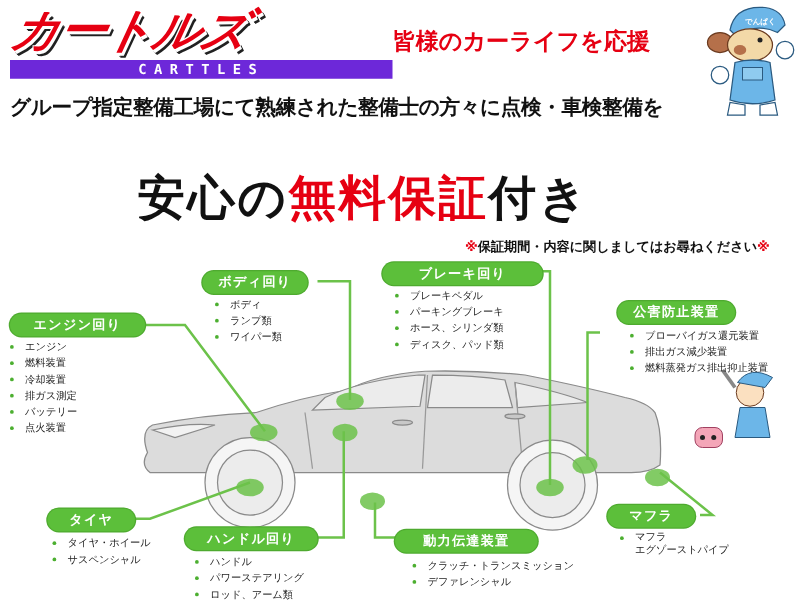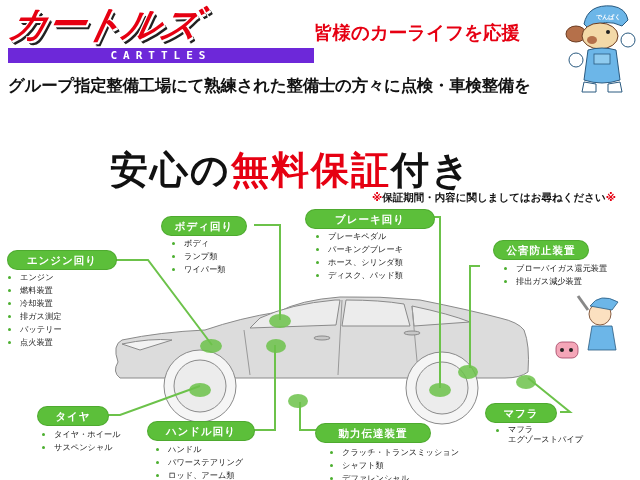--- a/index.html
+++ b/index.html
@@ -28,21 +28,21 @@
     .tagline {
       left: 314px; top: 20px; font-weight: bold; font-size: 18.5px; color: #e60012;
       letter-spacing: 0px; white-space: nowrap;
     }
 
     
     .mascot { left: 562px; top: 2px; width: 76px; height: 92px; }
 
     .intro { left: 8px; top: 72px; font-weight: bold; font-size: 16.5px; line-height: 28px; white-space: nowrap; color: #111; letter-spacing: -0.3px; }
 
-    .headline { left: 110px; top: 144px; font-weight: bold; font-size: 38px; line-height: 52px; white-space: nowrap; color: #111; letter-spacing: 2px; }
+    .headline { left: 110px; top: 132px; font-weight: bold; font-size: 38px; line-height: 52px; white-space: nowrap; color: #111; letter-spacing: 2px; }
     .headline .red { color: #e60012; }
 
     .note { left: 372px; top: 191px; font-weight: bold; font-size: 10.5px; white-space: nowrap; color: #111; }
     .note .mark { color: #e60012; }
 
     
     .diagram { left: 0; top: 0; width: 640px; height: 480px; pointer-events: none; }
 
     .pill {
       position: absolute; height: 18px; border-radius: 9px;
@@ -180,39 +180,39 @@
   <li>ブレーキペダル</li>
   <li>パーキングブレーキ</li>
   <li>ホース、シリンダ類</li>
   <li>ディスク、パッド類</li>
 </ul>
 
 <div class="pill" style="left:494px; top:241px; width:94px;">公害防止装置</div>
 <ul class="list" style="left:500px; top:262px;">
   <li>ブローバイガス還元装置</li>
   <li>排出ガス減少装置</li>
+  <li>燃料蒸発ガス排出抑止装置</li>
 </ul>
 
 <div class="pill" style="left:38px; top:407px; width:70px;">タイヤ</div>
 <ul class="list" style="left:38px; top:428px;">
   <li>タイヤ・ホイール</li>
   <li>サスペンシャル</li>
 </ul>
 
 <div class="pill" style="left:148px; top:422px; width:106px;">ハンドル回り</div>
 <ul class="list" style="left:152px; top:443px;">
   <li>ハンドル</li>
   <li>パワーステアリング</li>
   <li>ロッド、アーム類</li>
 </ul>
 
 <div class="pill" style="left:316px; top:424px; width:114px;">動力伝達装置</div>
 <ul class="list" style="left:326px; top:446px;">
   <li>クラッチ・トランスミッション</li>
-  <li>シャフト類</li>
   <li>デファレンシャル</li>
 </ul>
 
 <div class="pill" style="left:486px; top:404px; width:70px;">マフラ</div>
 <ul class="list" style="left:492px; top:424px; line-height:10px;">
   <li>
     <span class="sub">マフラ</span>
     <span class="sub">エグゾーストパイプ</span>
   </li>
 </ul>

